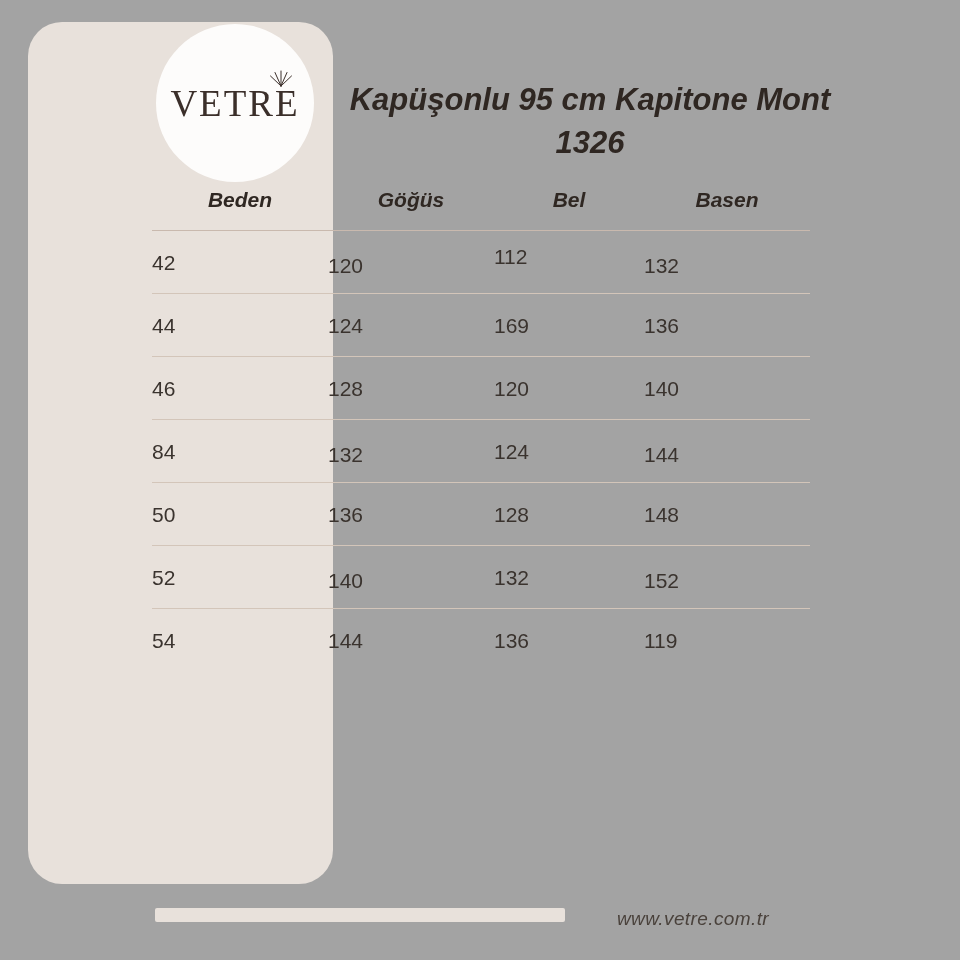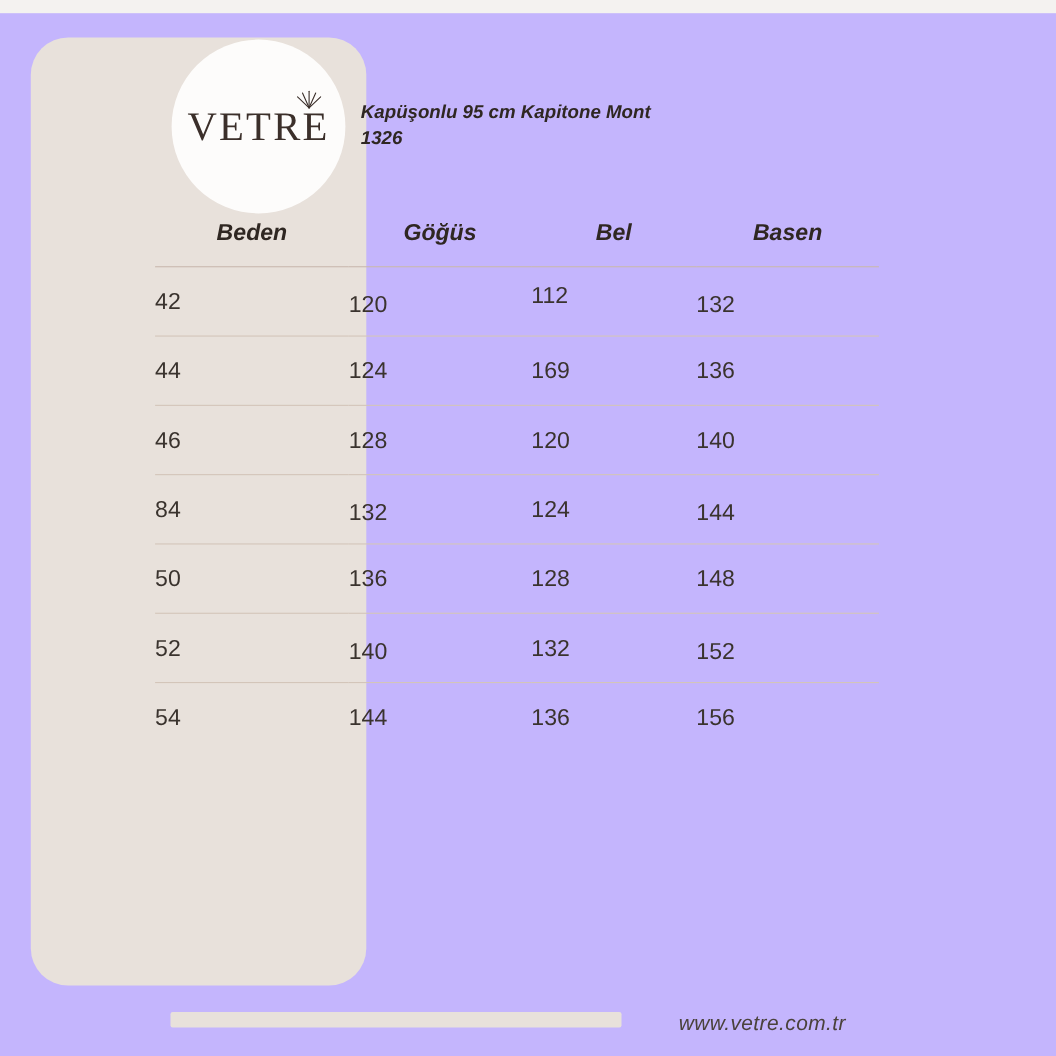--- a/index.html
+++ b/index.html
@@ -11,22 +11,21 @@
     height: 960px;
     background: #f4f2f0;
     font-family: "Liberation Sans", sans-serif;
     overflow: hidden;
     position: relative;
   }
 
   .page {
     position: absolute;
     inset: 0;
-    background: #c4b5fd;
-    margin-top: 12px;
+    background: #a3a3a3;
   }
 
   
   .left-panel {
     position: absolute;
     left: 28px;
     top: 22px;
     width: 305px;
     height: 862px;
     background: #e8e1db;
@@ -61,36 +60,36 @@
     position: absolute;
     right: 6px;
     top: -16px;
     width: 26px;
     height: 18px;
   }
 
   
   .title {
     position: absolute;
-    left: 328px;
+    left: 340px;
     top: 78px;
     width: 500px;
-    text-align: left;
+    text-align: center;
     font-family: "Liberation Sans", sans-serif;
     font-weight: bold;
     font-style: italic;
-    font-size: 17px;
+    font-size: 31px;
     color: #2f2722;
     line-height: 1.4;
   }
 
   
   .table-wrap {
     position: absolute;
-    left: 141px;
+    left: 152px;
     top: 182px;
     width: 658px;
   }
   table.size-table {
     border-collapse: collapse;
     width: 658px;
     table-layout: fixed;
   }
   table.size-table th {
     font-weight: bold;
@@ -219,21 +218,21 @@
         <tr>
           <td>52</td>
           <td><span class="n-dn">140</span></td>
           <td>132</td>
           <td><span class="n-dn">152</span></td>
         </tr>
         <tr>
           <td>54</td>
           <td>144</td>
           <td>136</td>
-          <td>156</td>
+          <td>119</td>
         </tr>
       </tbody>
     </table>
   </div>
 
   <div class="footer-bar"></div>
   <div class="footer-url">www.vetre.com.tr</div>
 
 </div>
 

